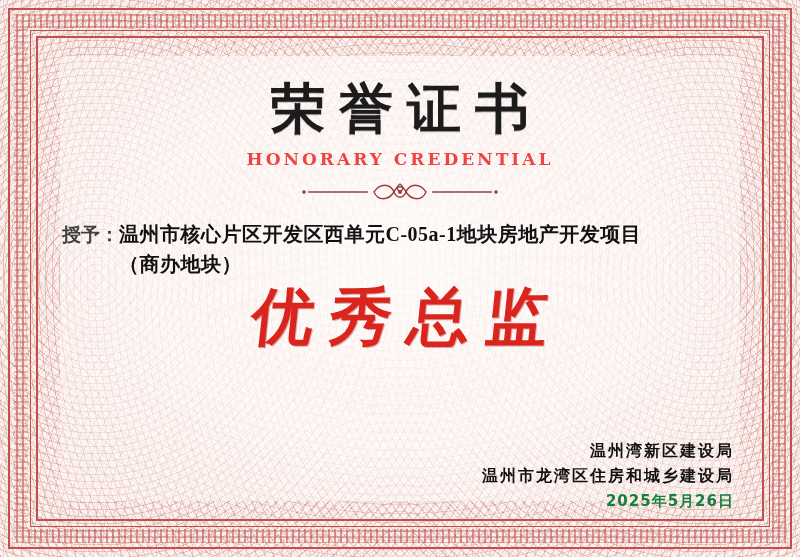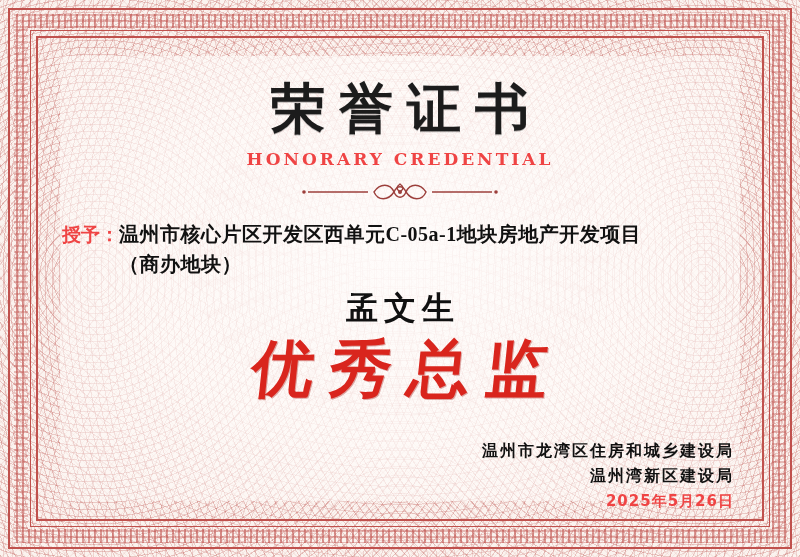--- a/index.html
+++ b/index.html
@@ -153,21 +153,21 @@
     display: flex;
     align-items: flex-start;
     justify-content: flex-start;
     padding-left: 10px;
     box-sizing: border-box;
   }
   .award-label {
     font-family: "DejaVu Sans", sans-serif;
     font-size: 19px;
     font-weight: 700;
-    color: #ef4444;
+    color: #404040;
     white-space: nowrap;
     padding-top: 3px;
   }
   .award-project {
     font-family: Liberation Serif, serif;
     font-size: 20px;
     font-weight: 700;
     color: #111;
     line-height: 1.5;
     letter-spacing: 0.5px;
@@ -211,21 +211,21 @@
     font-weight: 700;
     letter-spacing: 2px;
     color: #111;
     line-height: 1.55;
   }
   .issue-date {
     font-family: "DejaVu Sans", sans-serif;
     font-size: 15px;
     font-weight: 700;
     letter-spacing: 1px;
-    color: #ef4444;
+    color: #15803d;
     line-height: 1.6;
   }
 </style>
 </head>
 <body>
 
 <div class="certificate">
 
   <div class="guilloche"></div>
   <div class="rosette"></div>
@@ -261,24 +261,23 @@
         <circle cx="14" cy="11" r="1.8" fill="#9c3f3b"></circle>
         <circle cx="206" cy="11" r="1.8" fill="#9c3f3b"></circle>
       </svg>
     </div>
 
     <div class="award-line">
       <div class="award-label">授予：</div>
       <div class="award-project">温州市核心片区开发区西单元C-05a-1地块房地产开发项目（商办地块）</div>
     </div>
 
-    <div class="recipient">孟文生</div>
 
     <div class="honor">优秀总监</div>
 
     <div class="issuers">
+      <div class="issuer-line">温州湾新区建设局</div>
       <div class="issuer-line">温州市龙湾区住房和城乡建设局</div>
-      <div class="issuer-line">温州湾新区建设局</div>
       <div class="issue-date">2025年5月26日</div>
     </div>
 
   </div>
 </div>
 
 </body></html>

